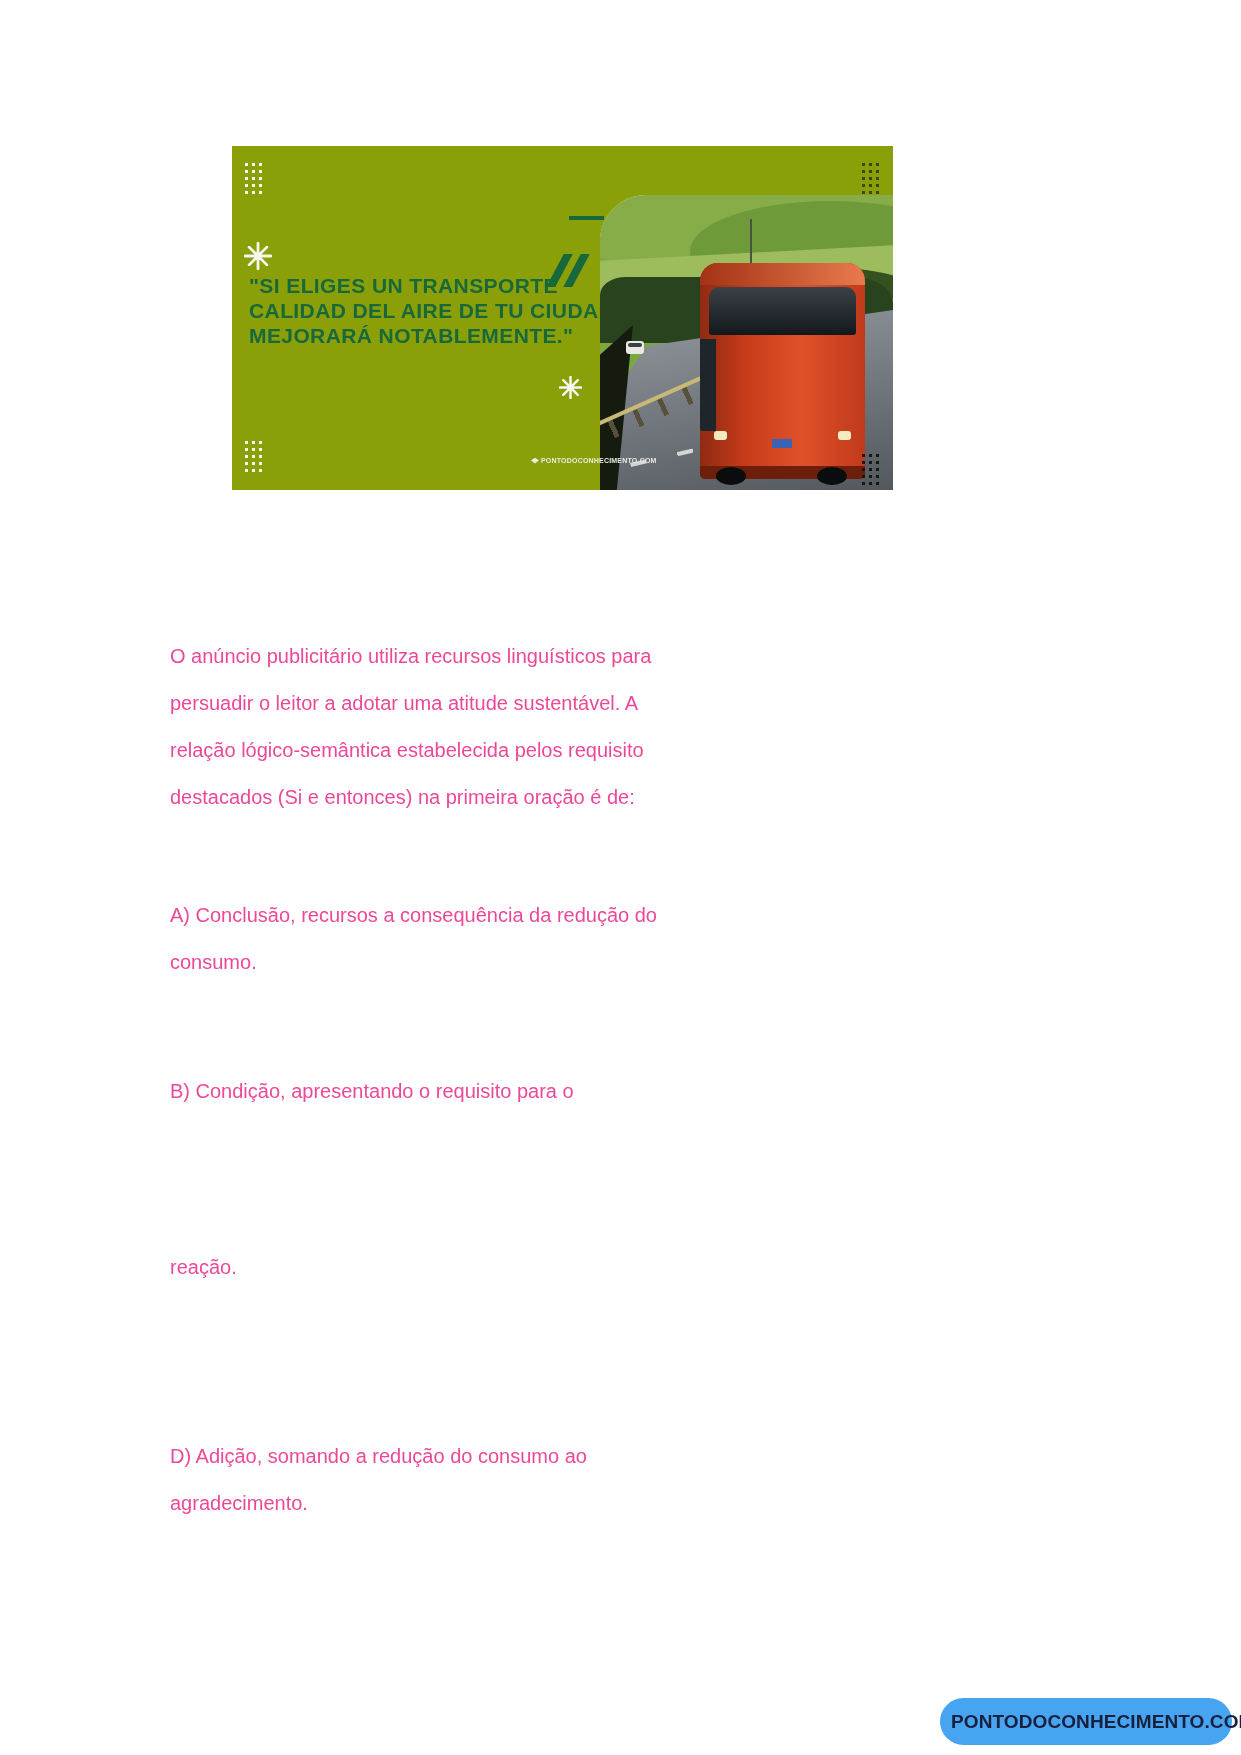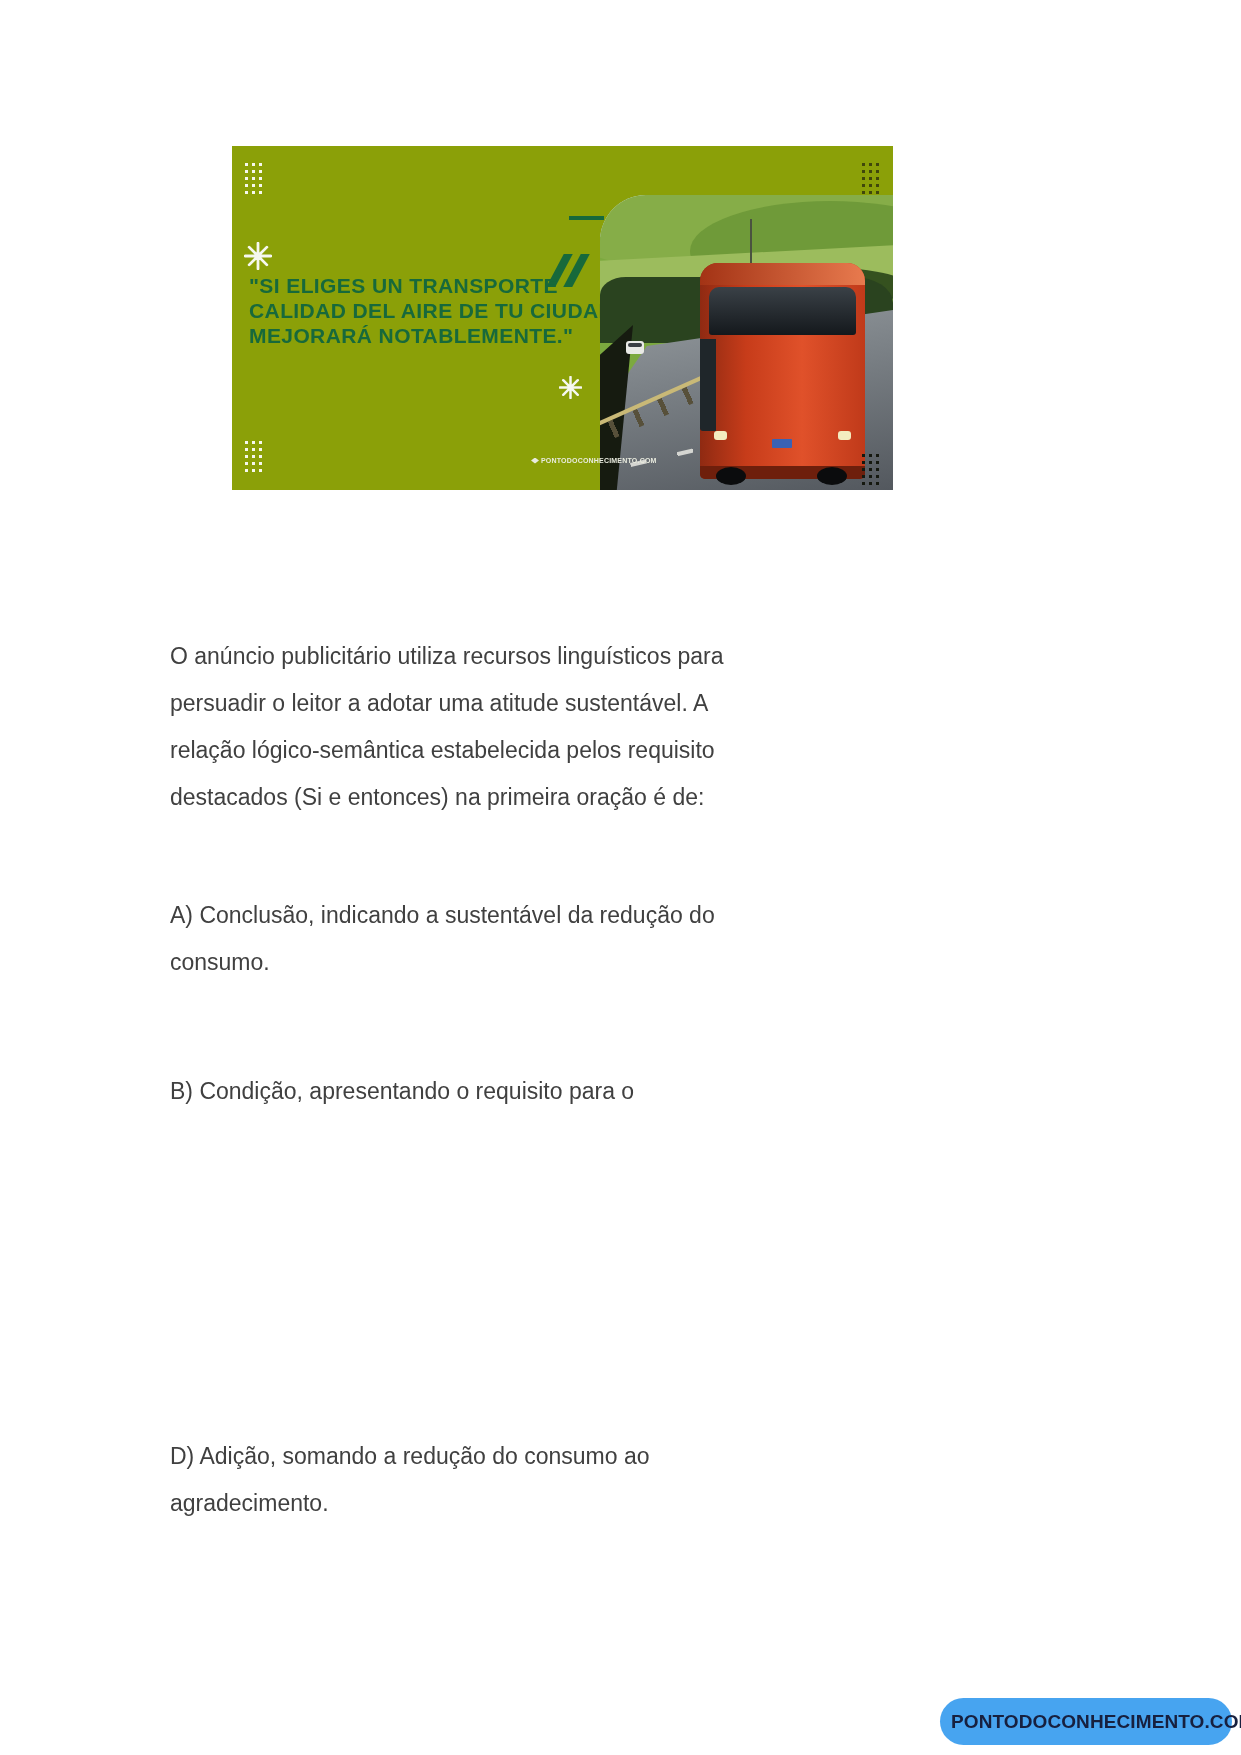--- a/index.html
+++ b/index.html
@@ -62,21 +62,21 @@
   .bus .sidewin{left:0;top:76px;width:16px;height:92px;background:#1f262a;border-radius:0 0 0 3px;}
   .bus .hl{width:13px;height:9px;border-radius:3px;background:#f3ecc0;top:168px;}
   .bus .hl.l{left:14px;} .bus .hl.r{right:14px;}
   .bus .plate{left:72px;top:176px;width:20px;height:9px;background:#3a62b5;border-radius:1px;}
   .bus .bumper{left:0;bottom:0;width:100%;height:13px;background:#6e1f0c;border-radius:0 0 5px 5px;}
   .bus .wheel{width:30px;height:18px;background:#0b0c0d;border-radius:50%;bottom:-6px;}
   .bus .wheel.f{left:16px;} .bus .wheel.b{right:18px;}
 
   
   .tblock{position:absolute;left:170px;}
-  .tline{height:47px;line-height:47px;font-size:23px;white-space:nowrap;color:#404040;}
+  .tline{height:47px;line-height:47px;font-size:20px;white-space:nowrap;color:#ec4899;}
 
   
   .badge{position:absolute;left:940px;top:1698px;width:292px;height:47px;border-radius:24px;
          background:#47a4f0;display:flex;align-items:center;gap:4px;padding:0;box-sizing:border-box;}
   .badge svg{display:block;margin-left:7px;}
   .brand{font-size:19px;font-weight:700;color:#17203f;letter-spacing:.1px;white-space:nowrap;}
 </style>
 </head>
 <body>
 
@@ -144,27 +144,28 @@
   </div>
 
   <div class="tblock" style="top:633px">
     <div class="tline">O anúncio publicitário utiliza recursos linguísticos para</div>
     <div class="tline">persuadir o leitor a adotar uma atitude sustentável. A</div>
     <div class="tline">relação lógico-semântica estabelecida pelos requisito</div>
     <div class="tline">destacados (Si e entonces) na primeira oração é de:</div>
   </div>
 
   <div class="tblock" style="top:892px">
-    <div class="tline">A) Conclusão, indicando a sustentável da redução do</div>
+    <div class="tline">A) Conclusão, recursos a consequência da redução do</div>
     <div class="tline">consumo.</div>
   </div>
   <div class="tblock" style="top:1068px">
     <div class="tline">B) Condição, apresentando o requisito para o</div>
   </div>
   <div class="tblock" style="top:1244px">
+    <div class="tline">reação.</div>
   </div>
   <div class="tblock" style="top:1433px">
     <div class="tline">D) Adição, somando a redução do consumo ao</div>
     <div class="tline">agradecimento.</div>
   </div>
 
   <div class="badge">
     <svg width="38" height="38" viewBox="0 0 36 36">
       <path d="M18 4 L33 10.5 L18 17 L3 10.5 Z" fill="none" stroke="#17203f" stroke-width="1.7" stroke-linejoin="round"></path>
       <path d="M33 10.5 v5.5" stroke="#17203f" stroke-width="1.5" stroke-linecap="round"></path>

